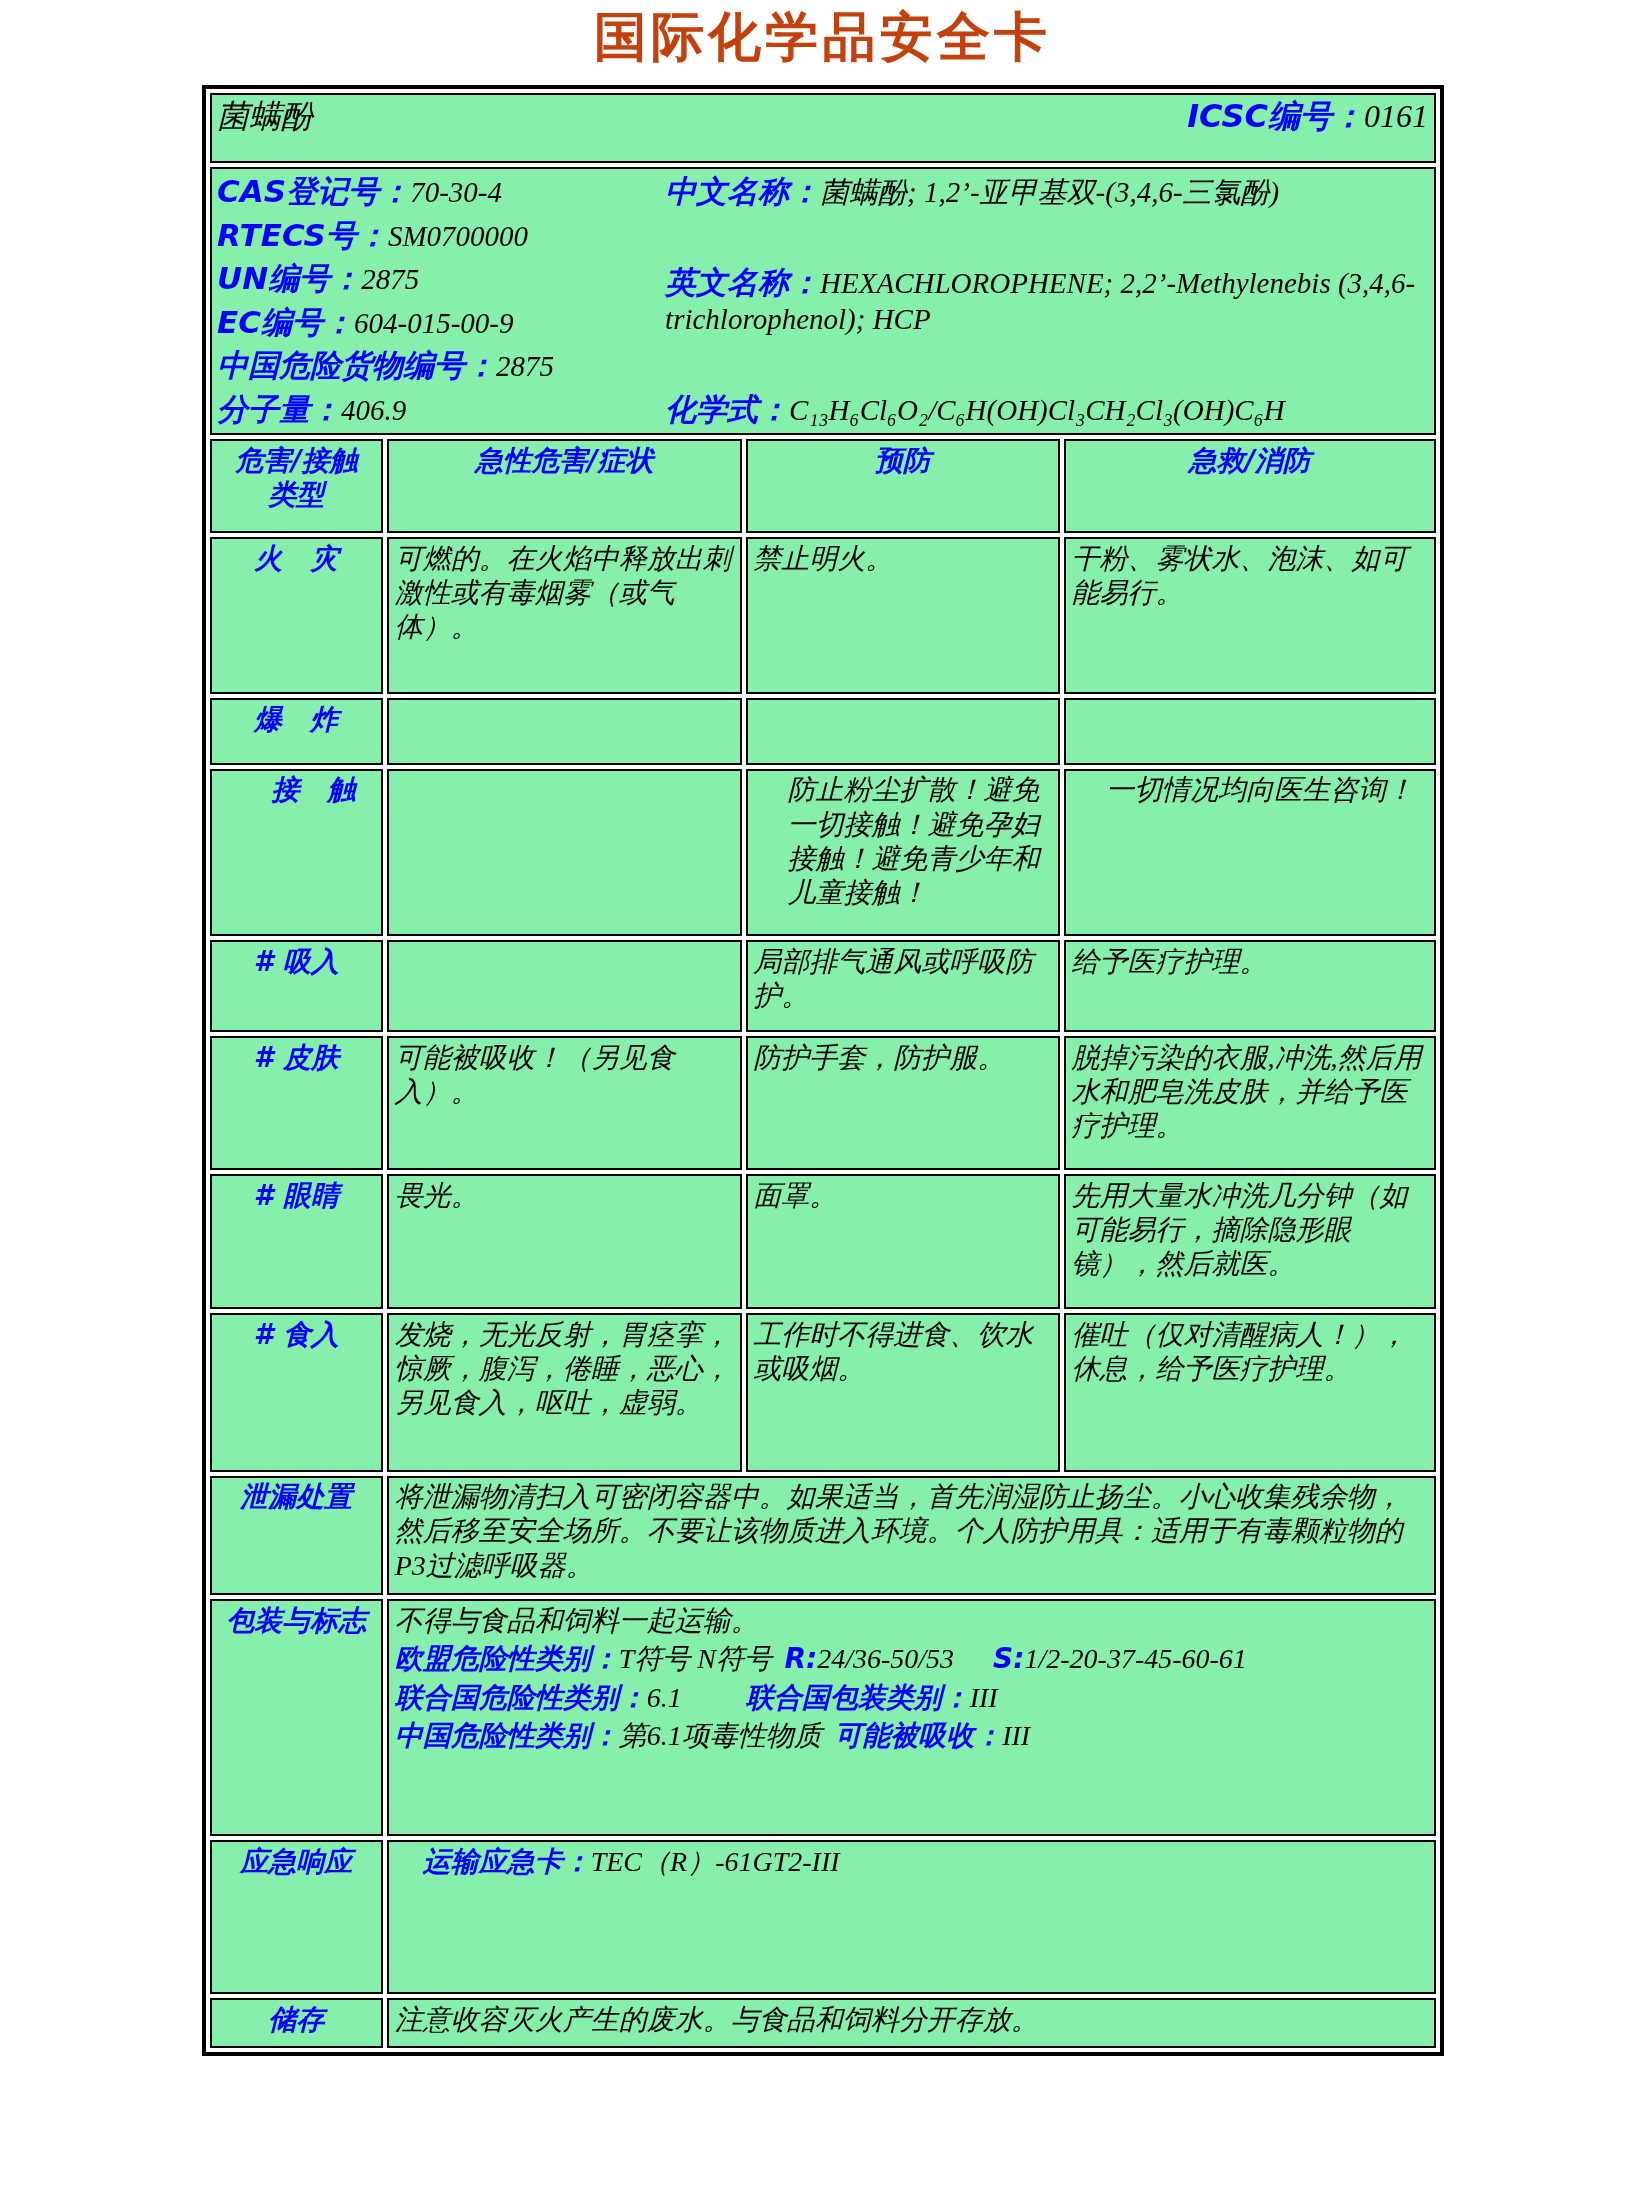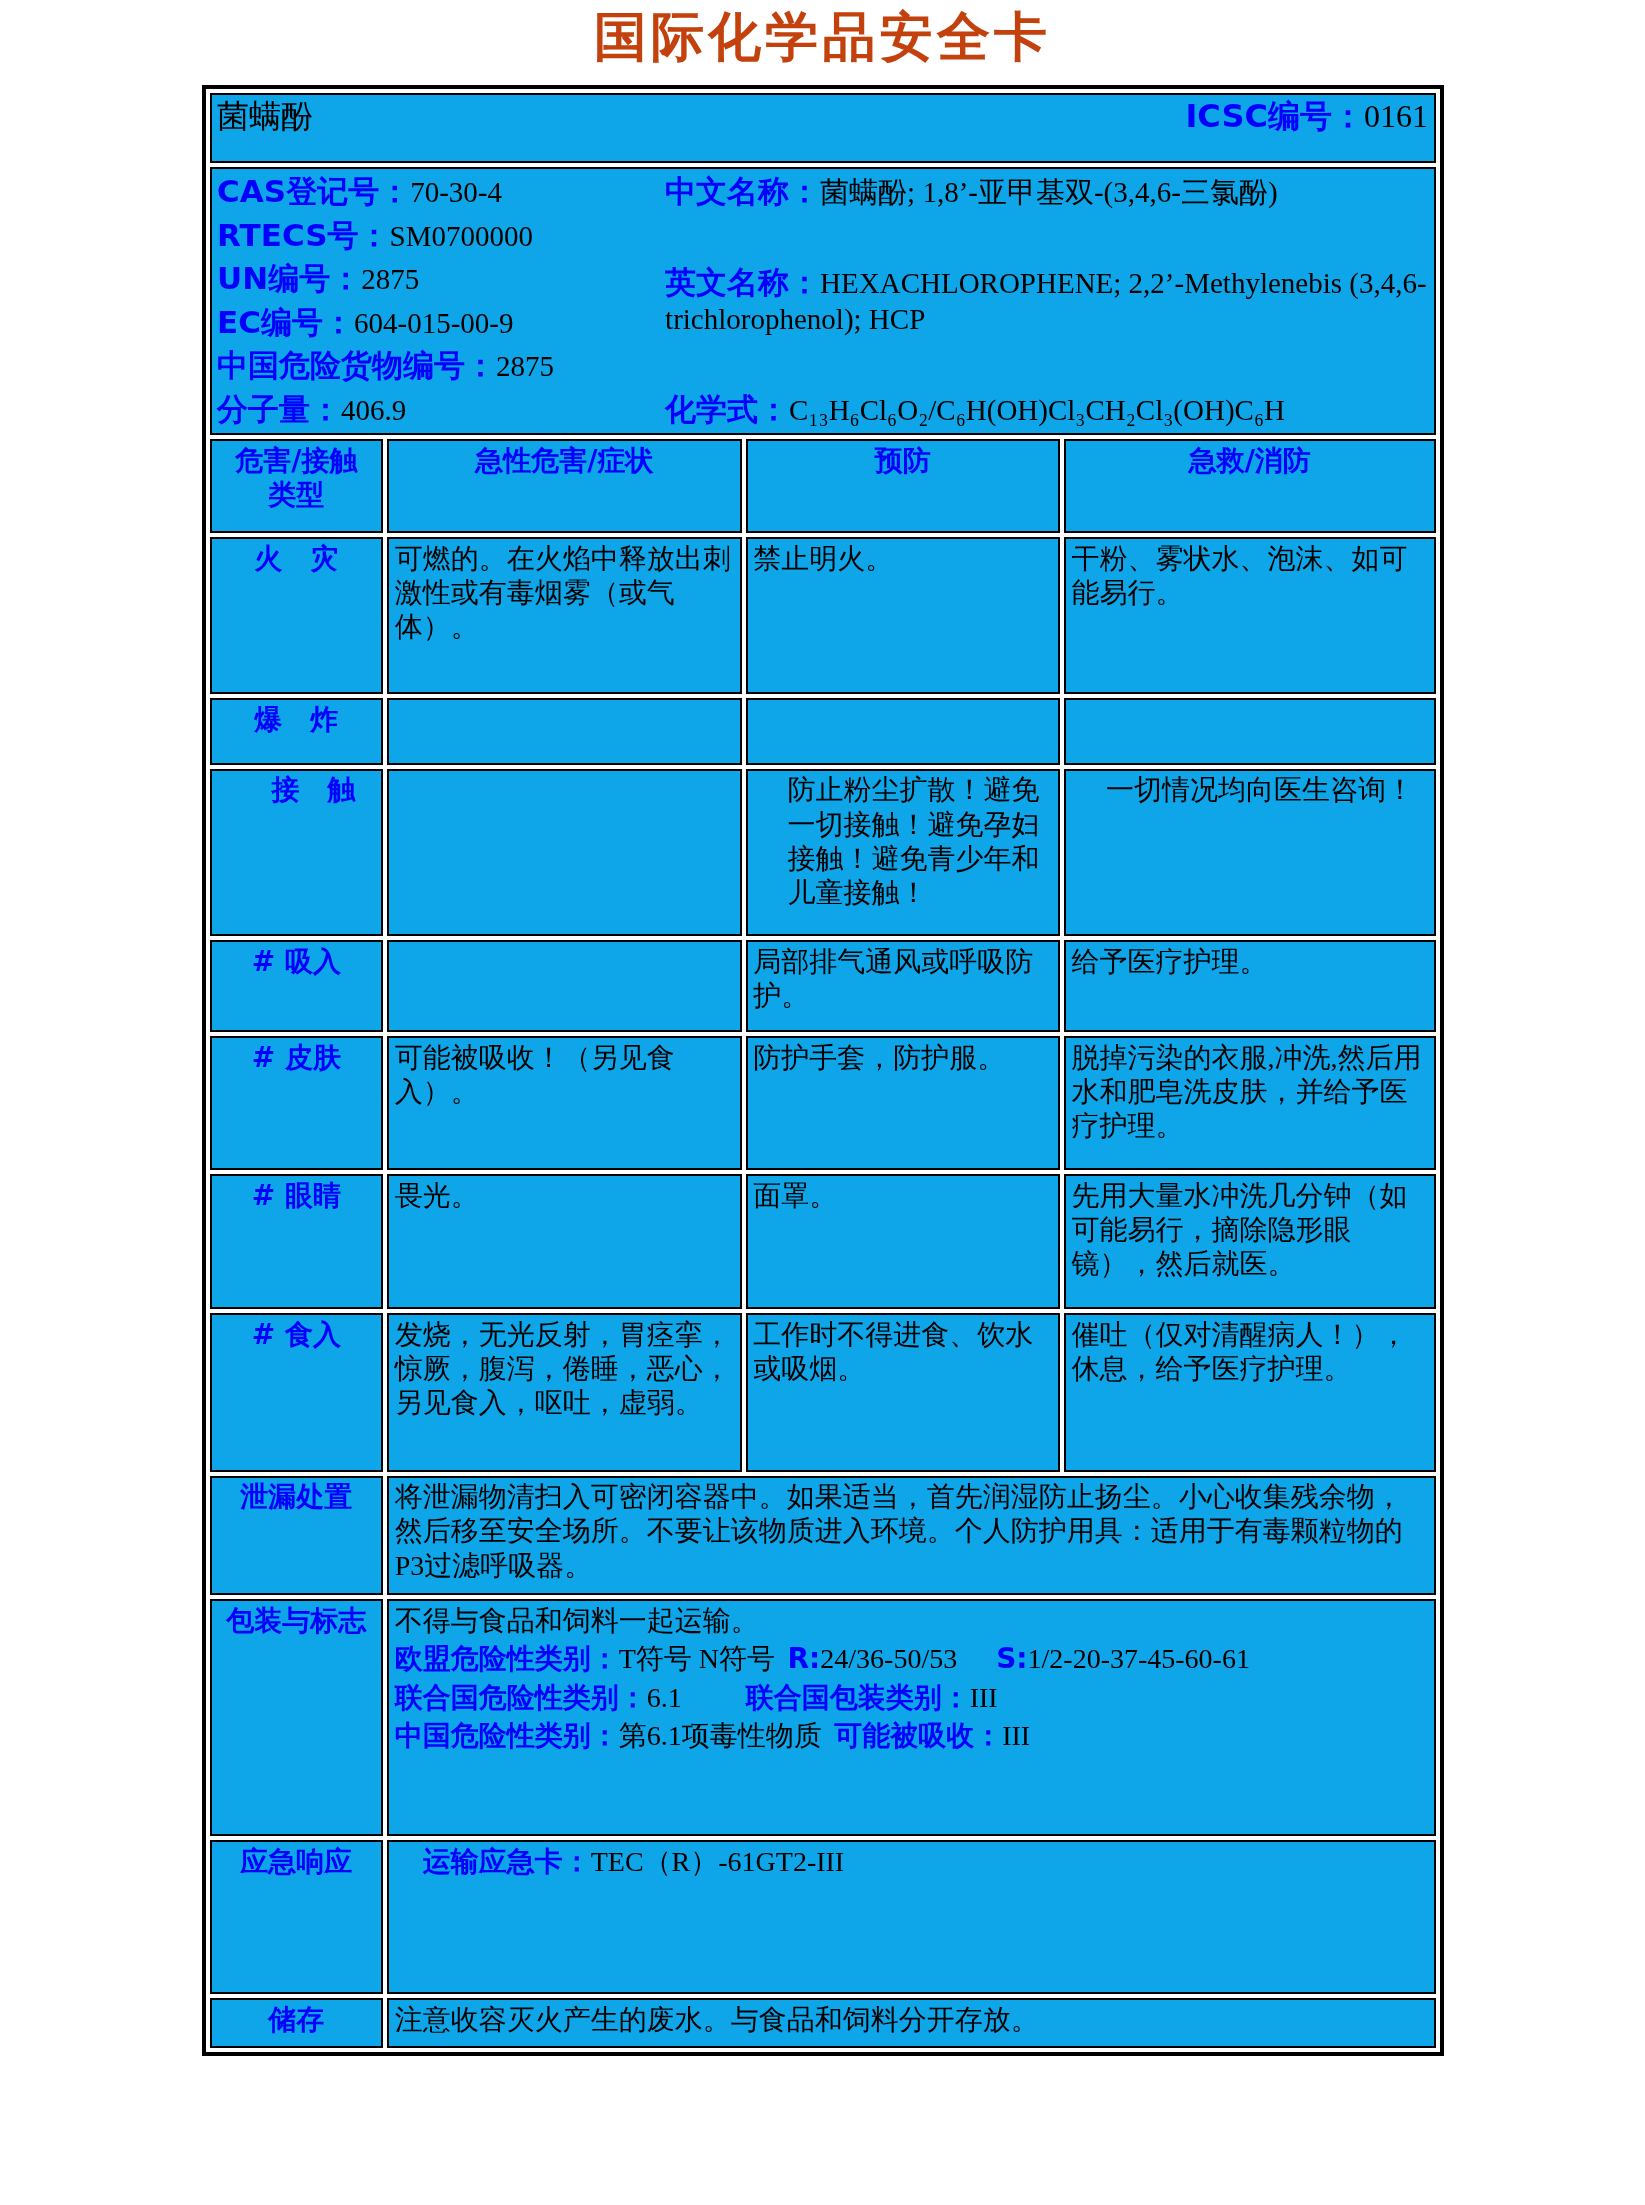--- a/index.html
+++ b/index.html
@@ -28,27 +28,28 @@
     width: 1242px;
     margin: 18px auto 0 auto;
     border: 4.2px solid #000000;
     border-collapse: separate;
     border-spacing: 4.2px;
     table-layout: fixed;
     background: #ffffff;
   }
   table.card td, table.card th {
     border: 2.1px solid #000000;
-    background: #0ea5e9;
+    background: #86efac;
     padding: 2.8px 5.6px;
     font-size: 28px;
     line-height: 1.22;
     vertical-align: top;
     overflow: hidden;
     word-break: break-word;
+    font-style: italic;
   }
   .blue, .lbl {
     color: #0000ff;
     font-weight: bold;
     font-family: "DejaVu Sans", "Liberation Sans", sans-serif;
   }
   .val {
     color: #000000;
     font-family: "Liberation Serif", "DejaVu Serif", serif;
   }
@@ -164,21 +165,21 @@
           </div>
           <div class="id-line">
             <span class="lbl">中国危险货物编号：</span><span class="val">2875</span>
           </div>
           <div class="id-line">
             <span class="lbl">分子量：</span><span class="val">406.9</span>
           </div>
         </div>
         <div class="id-right">
           <div class="id-line">
-            <span class="lbl">中文名称：</span><span class="val">菌螨酚; 1,8’-亚甲基双-(3,4,6-三氯酚)</span>
+            <span class="lbl">中文名称：</span><span class="val">菌螨酚; 1,2’-亚甲基双-(3,4,6-三氯酚)</span>
           </div>
           <div class="id-line">
             <span class="lbl">英文名称：</span><span class="val">HEXACHLOROPHENE; 2,2’-Methylenebis (3,4,6-trichlorophenol); HCP</span>
           </div>
           <div class="id-line">
             <span class="lbl">化学式：</span><span class="val">C₁₃H₆Cl₆O₂/C₆H(OH)Cl₃CH₂Cl₃(OH)C₆H</span>
           </div>
         </div>
       </div>
     </td>

